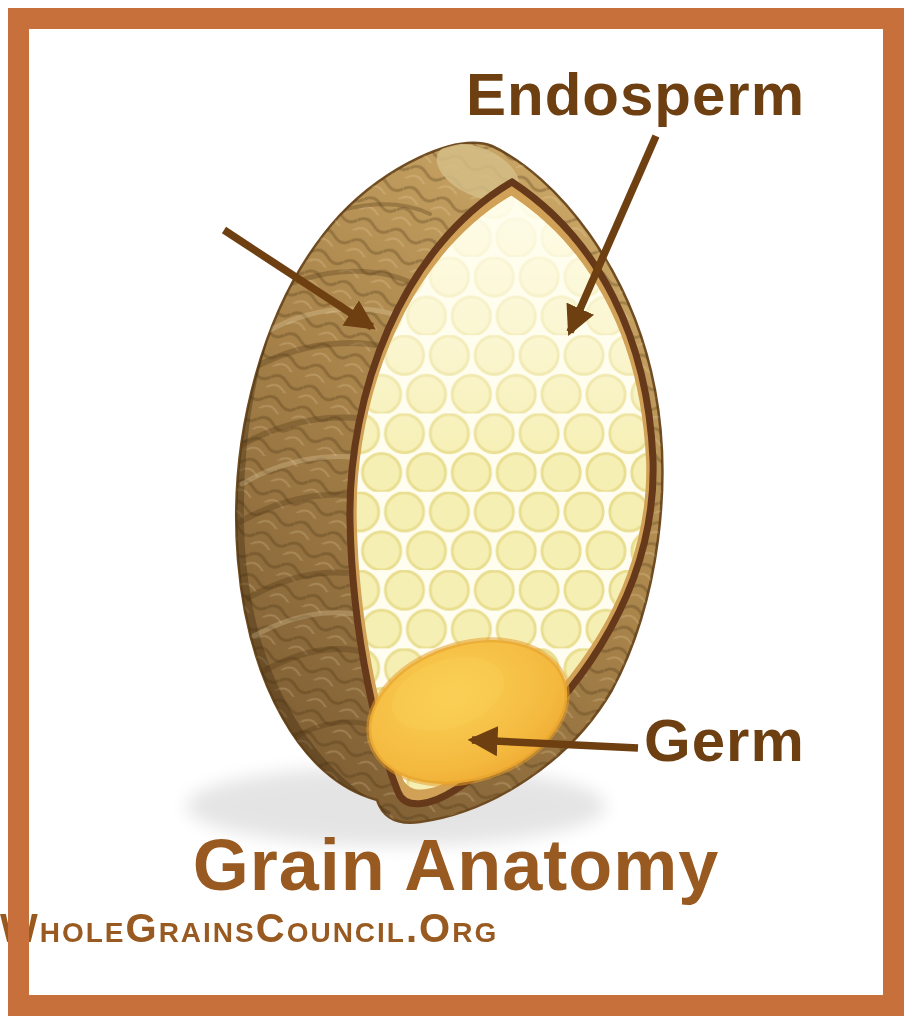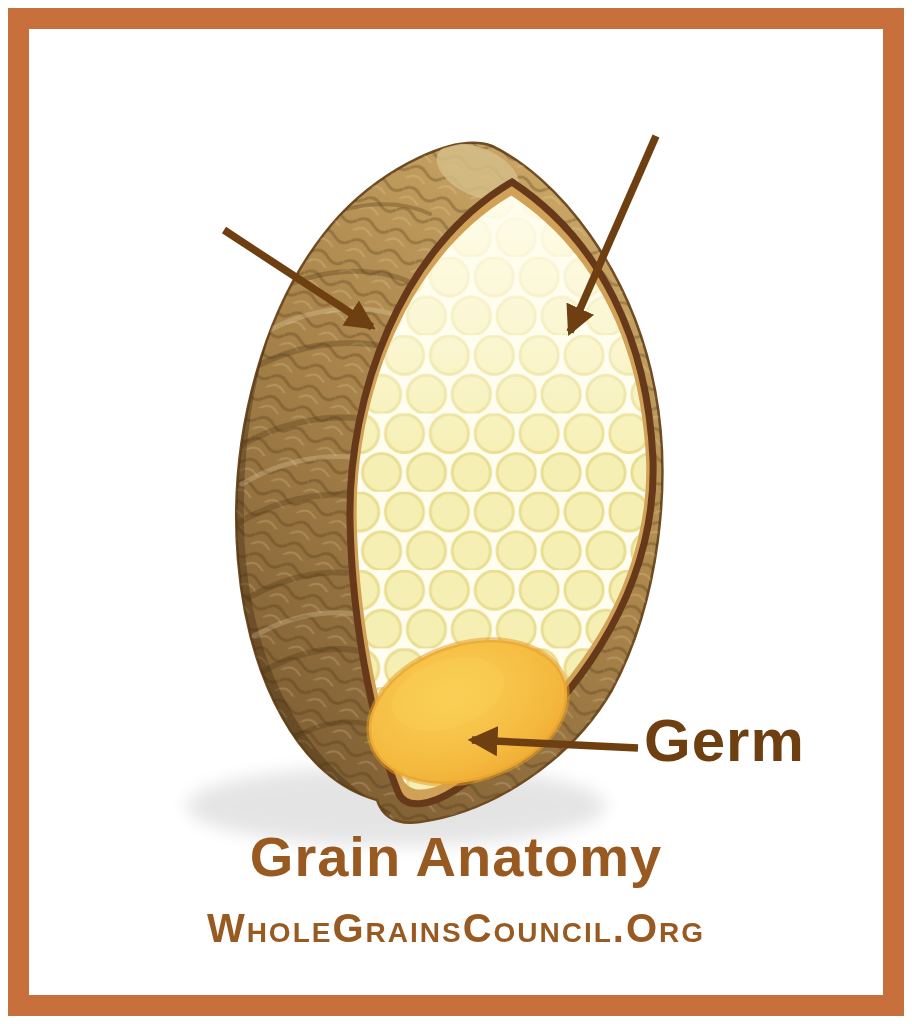--- a/index.html
+++ b/index.html
@@ -4,22 +4,22 @@
 <style>
   html,body{margin:0;padding:0;background:#ffffff;}
   body{width:912px;height:1024px;font-family:"Liberation Sans",sans-serif;}
   .stage{position:relative;width:912px;height:1024px;background:var(--background,#ffffff);overflow:hidden;}
   .frame{position:absolute;inset:8px;border:21px solid var(--frame,#c8703c);pointer-events:none;z-index:5;}
   .art{position:absolute;inset:0;width:912px;height:1024px;z-index:1;}
   .label{position:absolute;z-index:3;font-weight:bold;font-size:60px;color:var(--label-text,#6e3f11);letter-spacing:1px;white-space:nowrap;}
   .label.bran{left:74px;top:158px;}
   .label.endosperm{left:466px;top:60px;}
   .label.germ{left:644px;top:706px;text-align:right;}
-  .title{position:absolute;z-index:3;left:0;top:824px;width:100%;text-align:center;font-weight:bold;font-size:56px;color:var(--title-text,#995a21);letter-spacing:1px;}
-  .subtitle{position:absolute;z-index:3;left:0;top:906px;width:100%;text-align:center;font-weight:bold;font-size:40px;color:var(--title-text,#995a21);font-variant:small-caps;letter-spacing:2px;}
+  .title{position:absolute;z-index:3;left:0;top:824px;width:100%;text-align:center;font-weight:bold;font-size:72px;color:var(--title-text,#995a21);letter-spacing:1px;}
+  .subtitle{position:absolute;z-index:3;left:0;top:906px;width:100%;font-weight:bold;font-size:40px;color:var(--title-text,#995a21);font-variant:small-caps;letter-spacing:2px;}
   .arrow{stroke:var(--arrow,#6e3f11);stroke-width:7.5;}
 </style>
 </head>
 <body>
 
 <div class="stage">
 
   <svg class="art" viewBox="0 0 912 1024" aria-hidden="true">
     <defs>
       <linearGradient id="branGrad" x1="0.7" y1="0" x2="0.15" y2="1">
@@ -100,19 +100,20 @@
     <g>
       <ellipse cx="468" cy="712" rx="102" ry="68" transform="rotate(-18 468 712)" fill="url(#germGrad)" stroke="rgba(228,158,42,0.55)" stroke-width="5"></ellipse>
       <ellipse cx="448" cy="694" rx="58" ry="34" transform="rotate(-18 448 694)" fill="#f9cd54" opacity="0.5"></ellipse>
     </g>
 
     <line class="arrow" x1="656" y1="136" x2="570" y2="332" marker-end="url(#ah)"></line>
     <line class="arrow" x1="224" y1="230" x2="372" y2="327" marker-end="url(#ah)"></line>
     <line class="arrow" x1="638" y1="748" x2="472" y2="740" marker-end="url(#ah)"></line>
   </svg>
 
+  <div class="label endosperm">Endosperm</div>
   <div class="label germ">Germ</div>
 
   <div class="title">Grain Anatomy</div>
   <div class="subtitle">WholeGrainsCouncil.Org</div>
 
   <div class="frame"></div>
 </div>
 
 </body></html>

